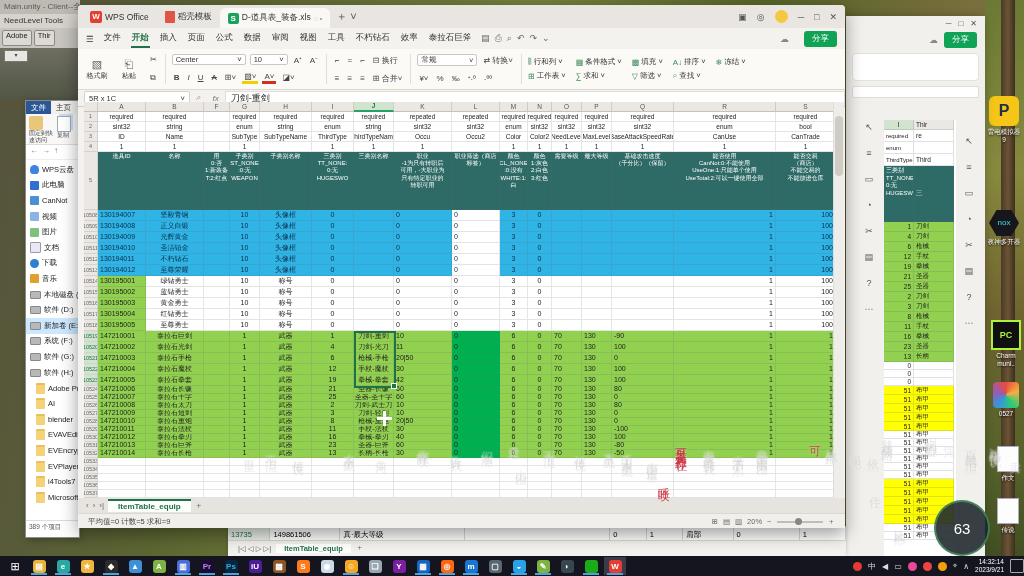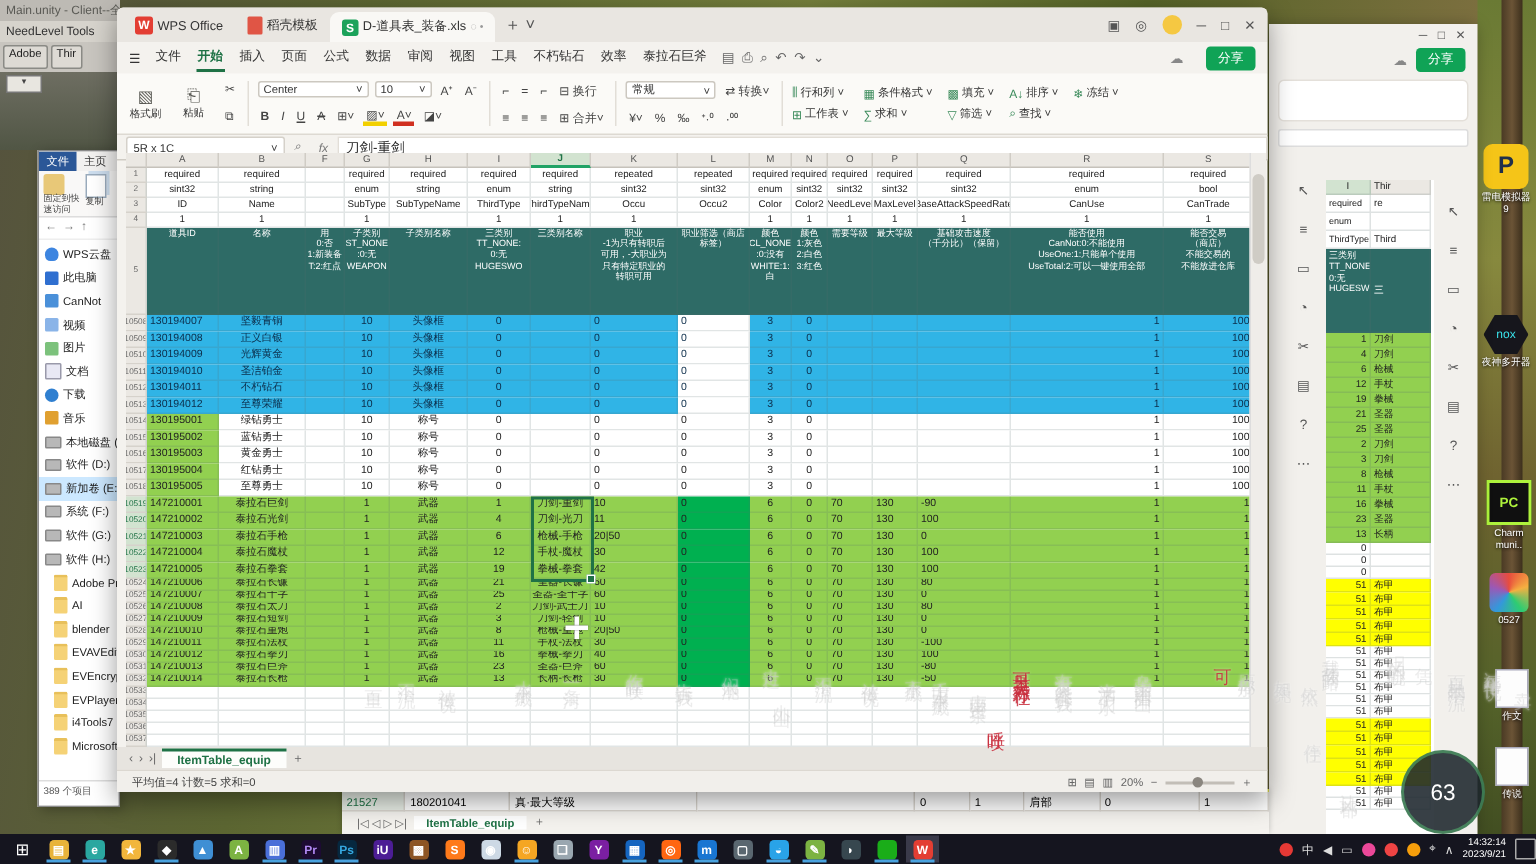--- a/index.html
+++ b/index.html
@@ -1172,21 +1172,21 @@
       <div class="thumb"></div>
     </div>
   <div class="stabs">
     <span>‹</span>
     <span>›</span>
     <span>›|</span>
     <span class="stab">ItemTable_equip</span>
     <span>＋</span>
   </div>
   <div class="sbar">
-    <span>平均值=4  计数=5  求和=0</span>
+    <span>平均值=0  计数=5  求和=9</span>
     <span class="zright">
       <span>⊞</span>
       <span>▤</span>
       <span>▥</span>
       <span>20%</span>
       <span>−</span>
       <span class="zslider">
           <span class="zth"></span>
         </span>
       <span>＋</span>
@@ -1389,22 +1389,22 @@
       <div>✂</div>
       <div>▤</div>
       <div>?</div>
       <div>⋯</div>
     </div>
 </div>
 
 <div id="win2bot" class="abs">
   <div class="yline"></div>
   <div class="brow" id="w2botrow">
-      <div class="bc" style="width: 36px; color: rgb(31, 114, 70); background: rgb(233, 239, 231);">21527</div>
-      <div class="bc" style="width: 64px;">180201041</div>
+      <div class="bc" style="width: 36px; color: rgb(31, 114, 70); background: rgb(233, 239, 231);">13735</div>
+      <div class="bc" style="width: 64px;">149861506</div>
       <div class="bc" style="width: 120px;">真·最大等级</div>
       <div class="bc" style="width: 140px;"></div>
       <div class="bc" style="width: 30px;">0</div>
       <div class="bc" style="width: 30px;">1</div>
       <div class="bc" style="width: 44px;">肩部</div>
       <div class="bc" style="width: 60px;">0</div>
       <div class="bc" style="width: 40px;">1</div>
     </div>
   <div class="btabs">
     <span>|◁ ◁ ▷ ▷|</span>

